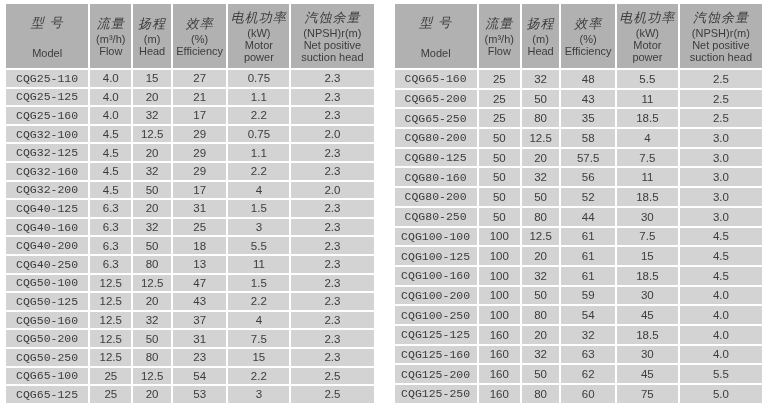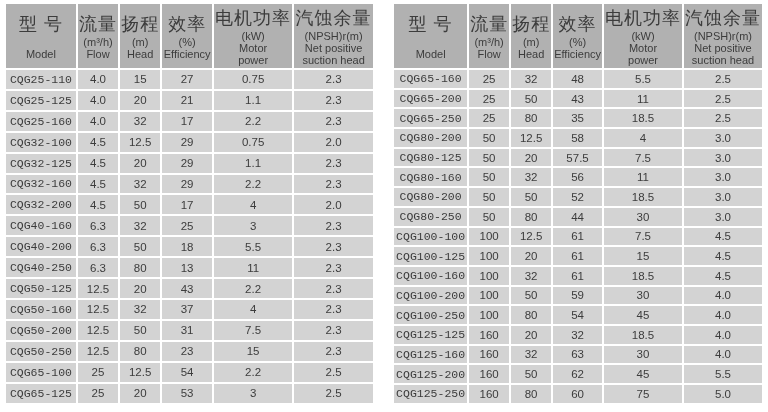--- a/index.html
+++ b/index.html
@@ -37,23 +37,24 @@
     display: flex;
     flex-direction: column;
     justify-content: center;
     align-items: center;
     height: 60px;
   }
   .th-inner.two-line {
     justify-content: space-around;
   }
   th .zh {
-    font-size: 18px;
+    font-size: 13px;
     letter-spacing: 1px;
     white-space: nowrap;
+    font-style: italic;
   }
   th .unit {
     font-size: 11px;
     white-space: nowrap;
   }
   th .en {
     font-size: 11px;
     line-height: 12px;
     white-space: nowrap;
   }
@@ -185,20 +186,28 @@
   </tr>
         <tr>
     <td class="model-cell">CQG32-200</td>
     <td>4.5</td>
     <td>50</td>
     <td>17</td>
     <td>4</td>
     <td>2.0</td>
   </tr>
         <tr>
+    <td class="model-cell">CQG40-125</td>
+    <td>6.3</td>
+    <td>20</td>
+    <td>31</td>
+    <td>1.5</td>
+    <td>2.3</td>
+  </tr>
+        <tr>
     <td class="model-cell">CQG40-160</td>
     <td>6.3</td>
     <td>32</td>
     <td>25</td>
     <td>3</td>
     <td>2.3</td>
   </tr>
         <tr>
     <td class="model-cell">CQG40-200</td>
     <td>6.3</td>
@@ -206,20 +215,28 @@
     <td>18</td>
     <td>5.5</td>
     <td>2.3</td>
   </tr>
         <tr>
     <td class="model-cell">CQG40-250</td>
     <td>6.3</td>
     <td>80</td>
     <td>13</td>
     <td>11</td>
+    <td>2.3</td>
+  </tr>
+        <tr>
+    <td class="model-cell">CQG50-100</td>
+    <td>12.5</td>
+    <td>12.5</td>
+    <td>47</td>
+    <td>1.5</td>
     <td>2.3</td>
   </tr>
         <tr>
     <td class="model-cell">CQG50-125</td>
     <td>12.5</td>
     <td>20</td>
     <td>43</td>
     <td>2.2</td>
     <td>2.3</td>
   </tr>

